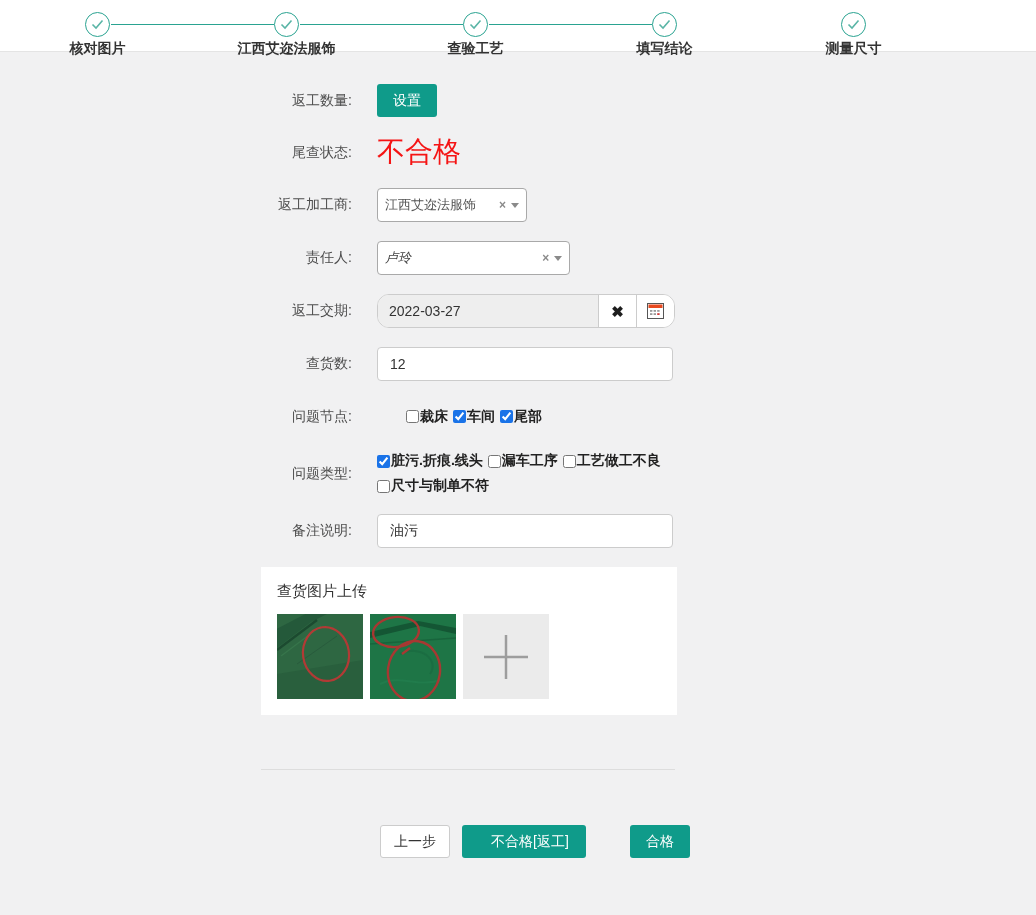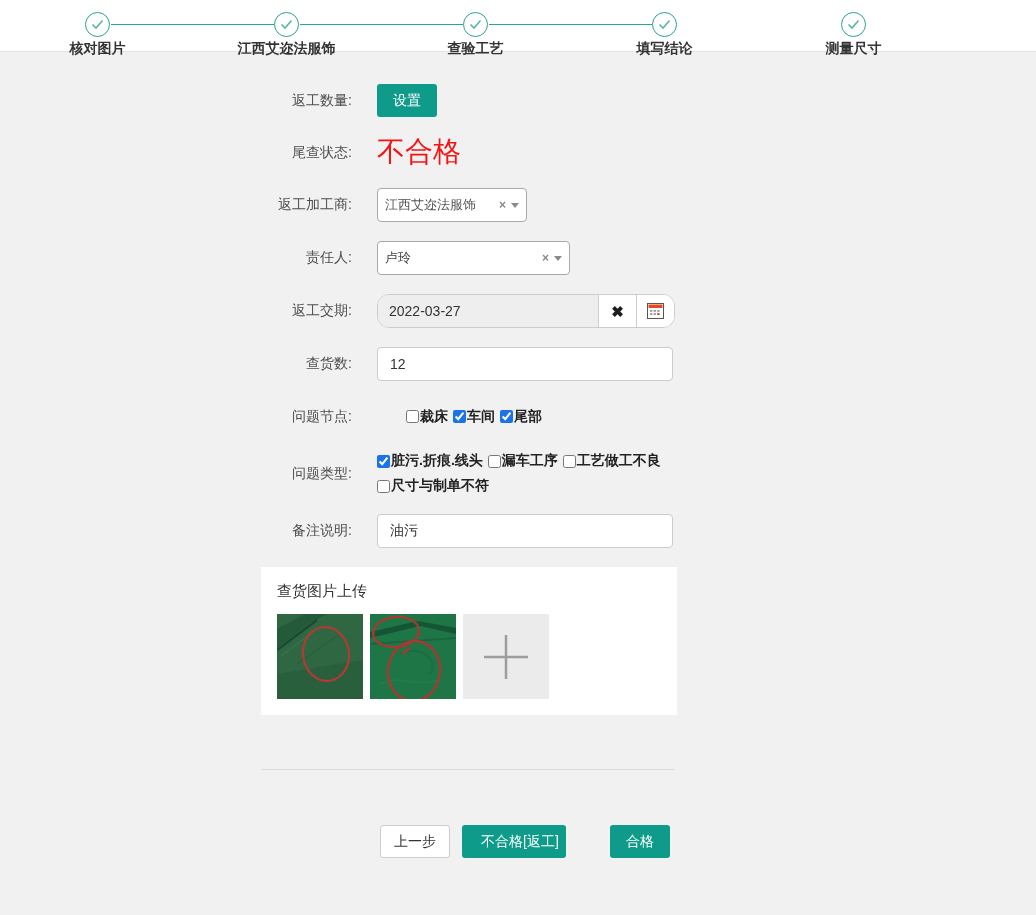--- a/index.html
+++ b/index.html
@@ -91,21 +91,21 @@
     height: 34px;
     border: 1px solid #a9a9a9;
     border-radius: 4px;
     background: #fff;
     display: flex;
     align-items: center;
     padding: 0 7px;
     cursor: pointer;
   }
   .select-box.w-supplier { width: 150px; }
-  .select-box.w-person   { width: 193px; }
+  .select-box.w-person   { width: 193px; font-style: italic; }
   .select-text { flex: 1; font-size: 13px; color: #555; white-space: nowrap; overflow: hidden; }
   .select-clear {
     color: #8a8a8a;
     font-weight: bold;
     font-size: 12px;
     margin: 0 5px 0 4px;
     cursor: pointer;
     line-height: 1;
   }
   .select-arrow {
@@ -210,21 +210,21 @@
     margin: 55px 0 0 380px;
     display: flex;
     gap: 12px;
   }
   .btn-prev {
     width: 70px; height: 33px;
     background: #fff;
     border: 1px solid #ccc;
     color: #333;
   }
-  .btn-fail { width: 104px; height: 33px; padding-left: 12px; }
+  .btn-fail { width: 124px; height: 33px; padding-left: 12px; }
   .btn-pass { width: 60px; height: 33px; margin-left: 32px; }
 </style>
 </head>
 <body>
 
 <header class="stepper">
   <div class="step">
     <div class="step-line"></div>
     <div class="step-circle">
       <svg width="13" height="11" viewBox="0 0 13 11">

